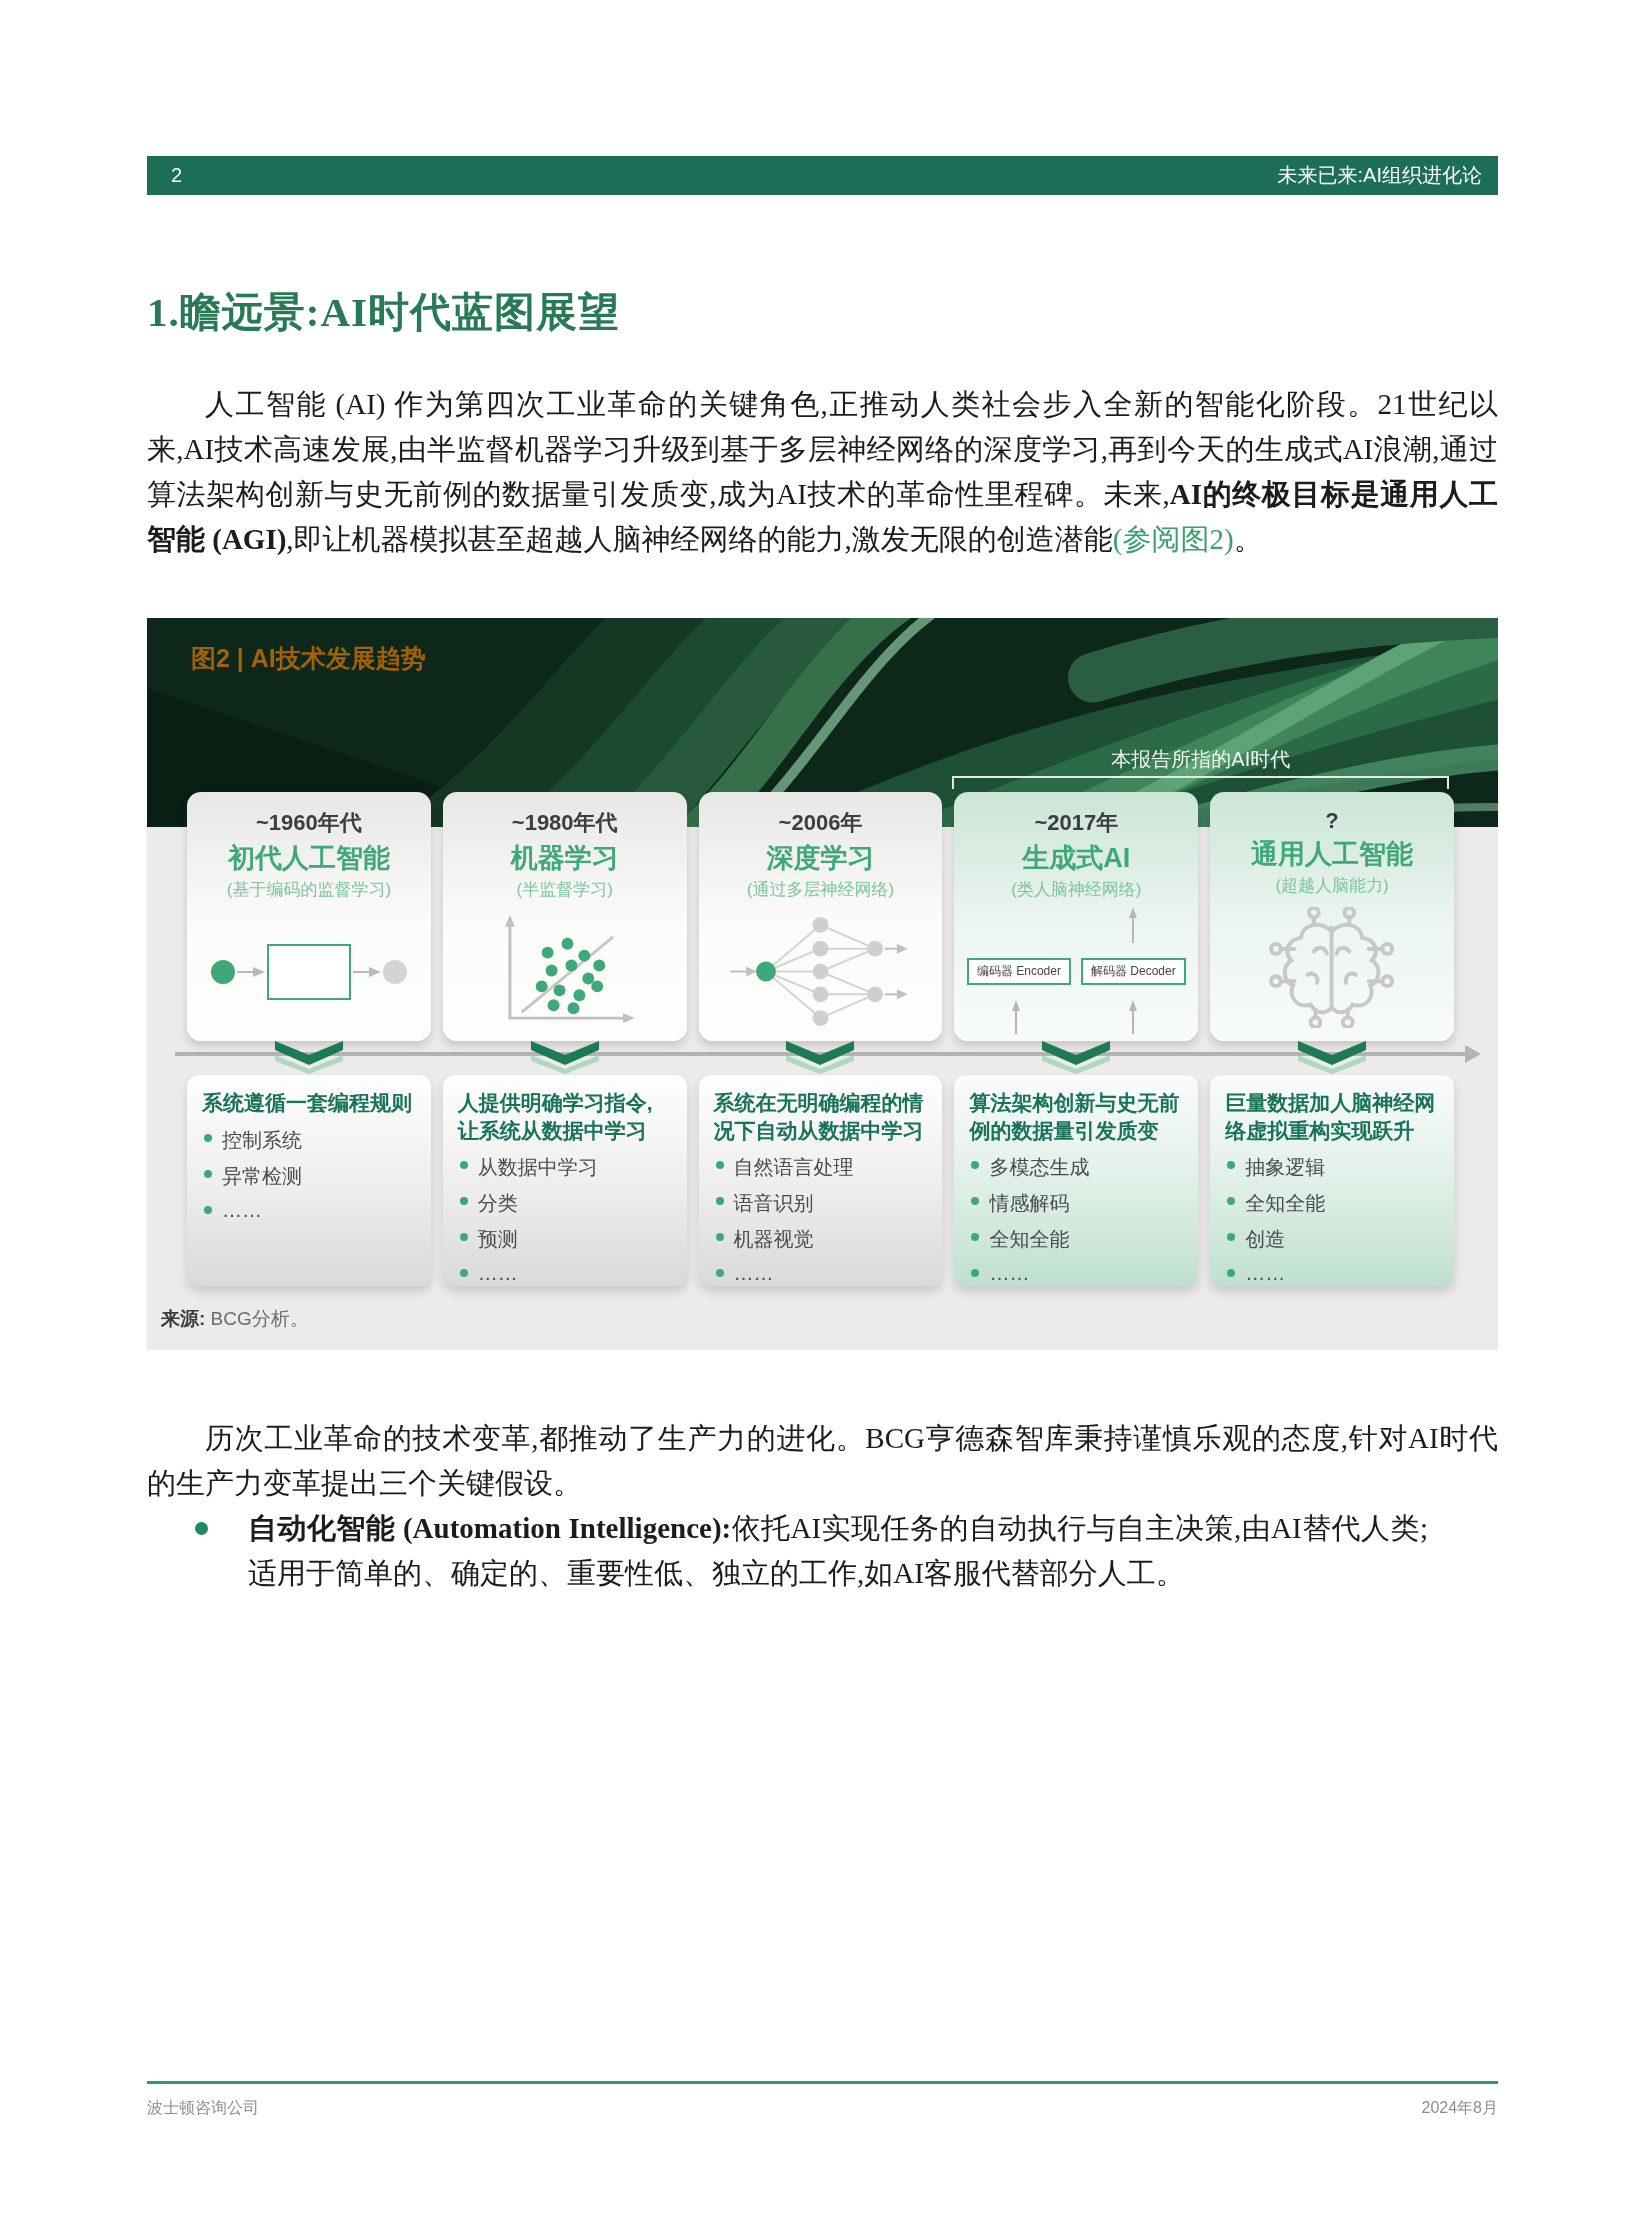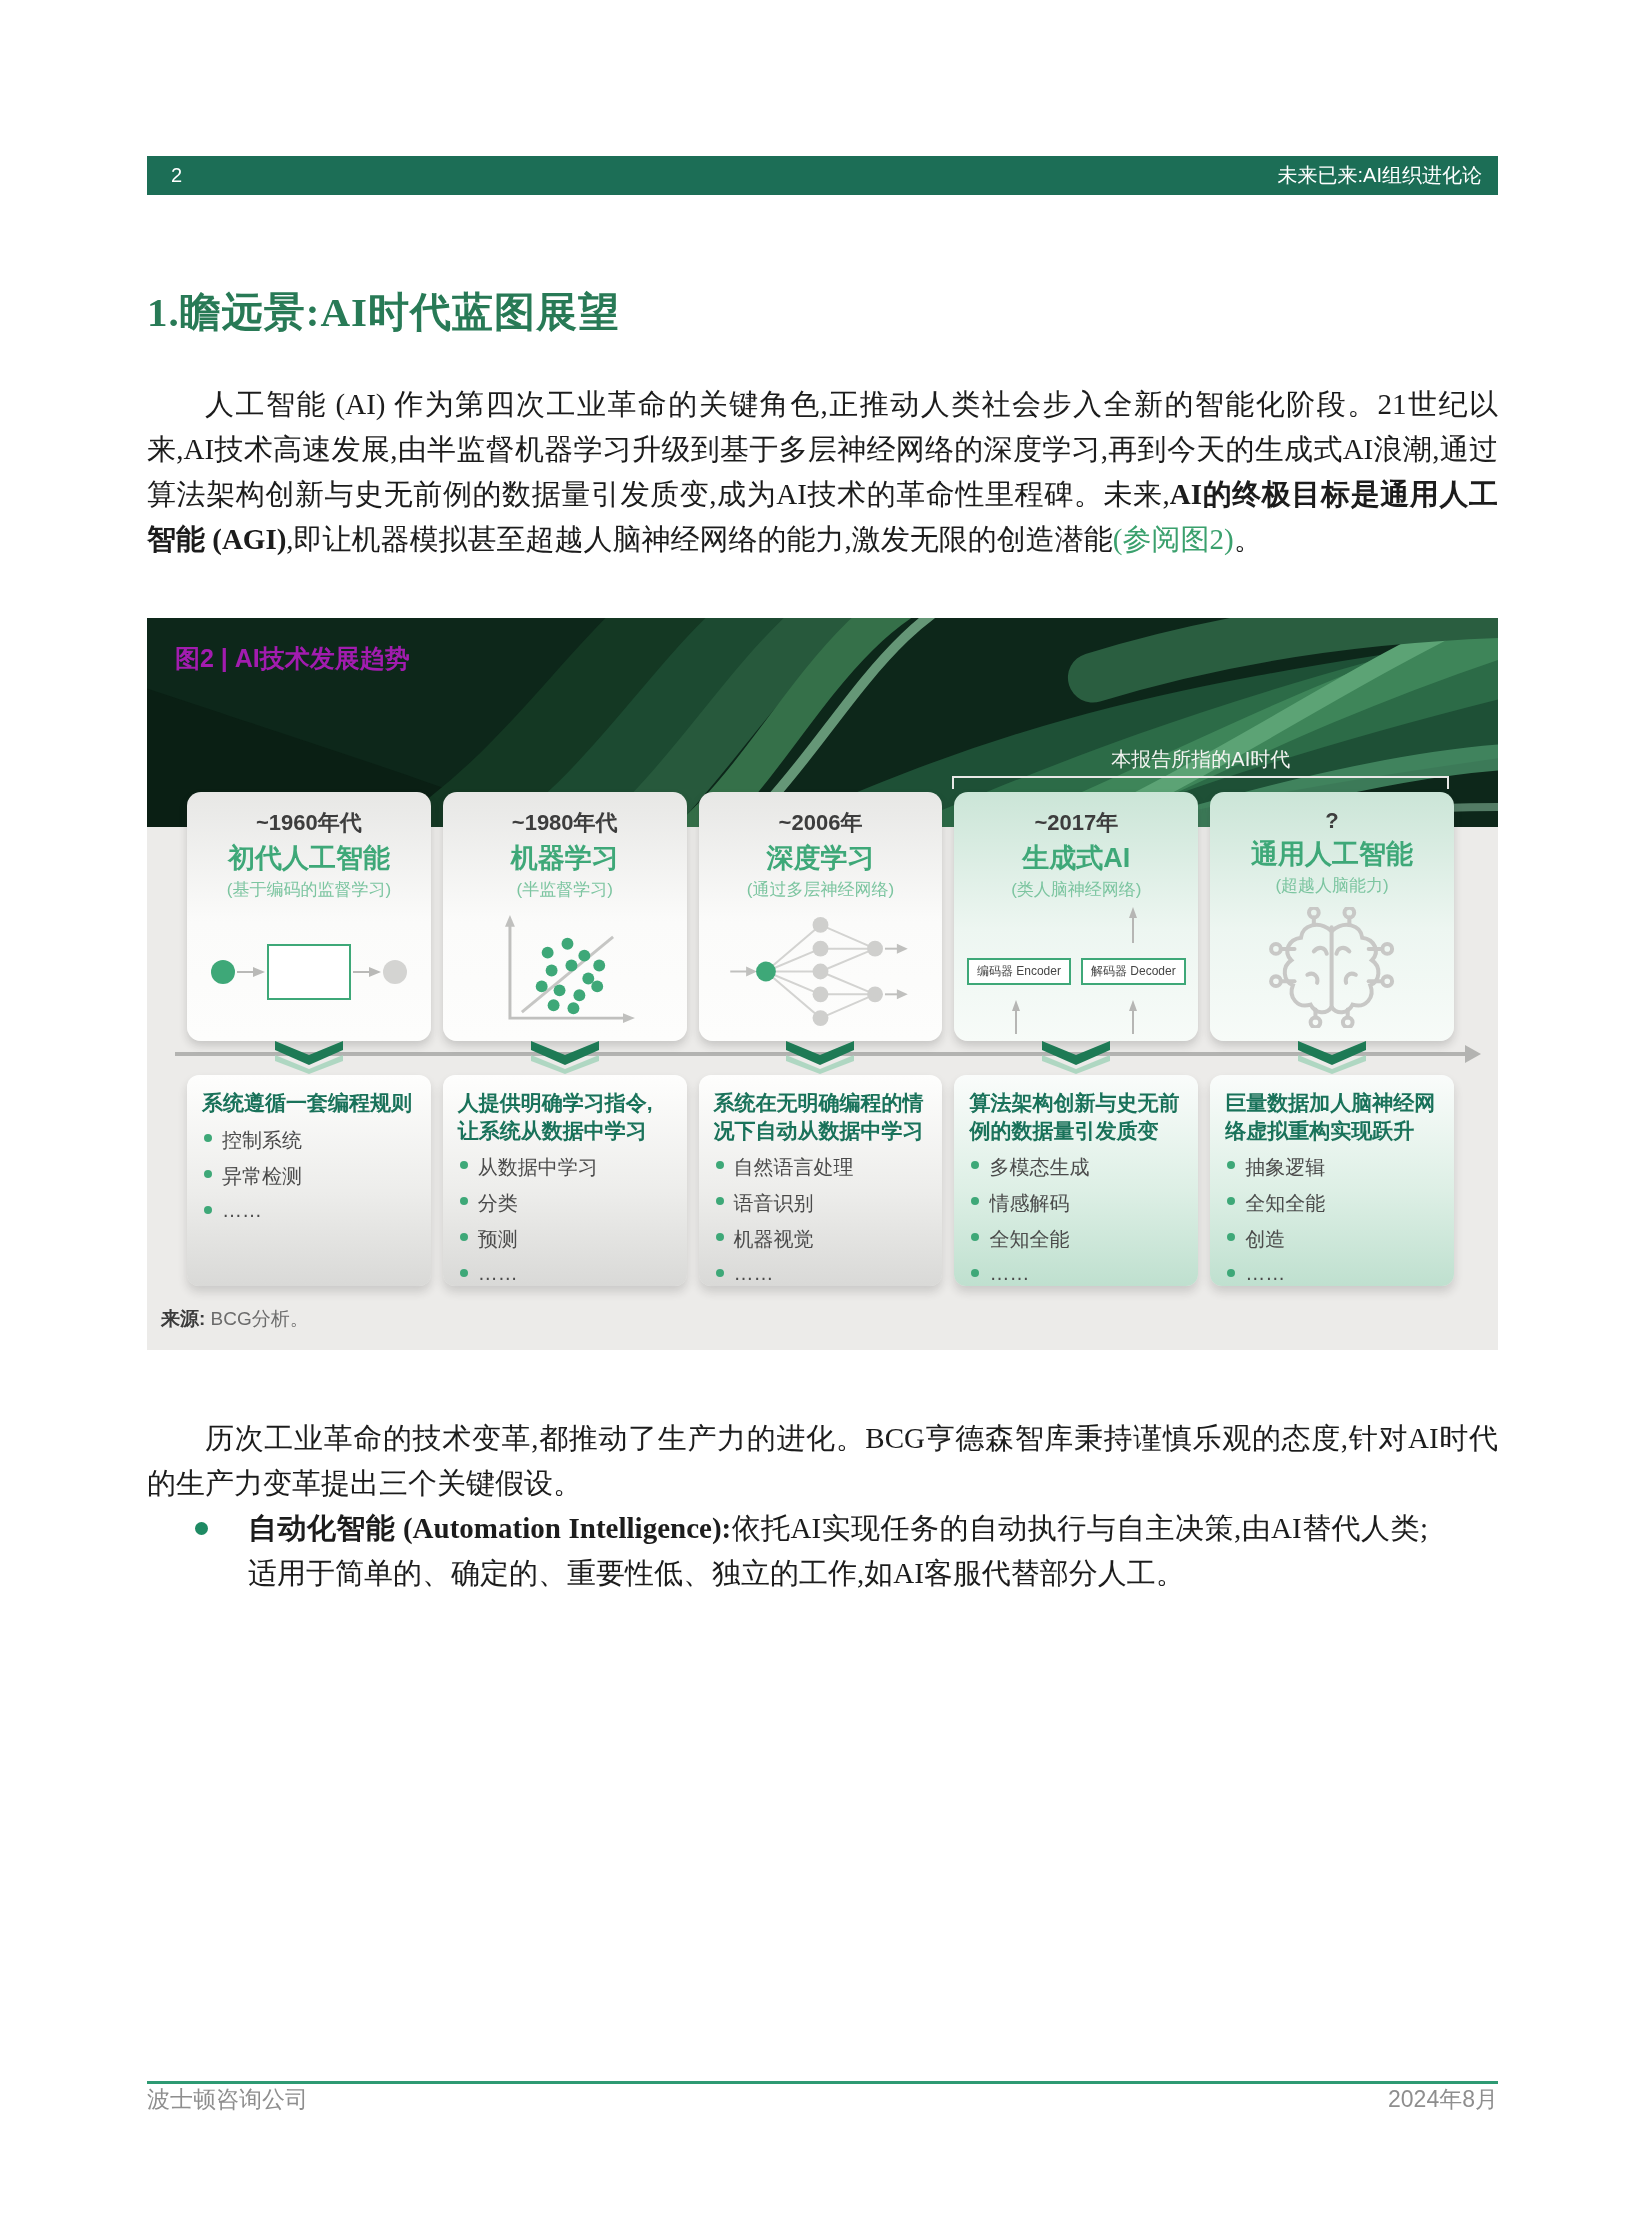--- a/index.html
+++ b/index.html
@@ -31,21 +31,21 @@
   .p-evol  { margin-top:66px; }
   .p-hyp   { margin-top:48px; }
   .green-link { color:#3AA06D; }
   b { font-weight:700; }
 
   
   .figure { margin-top:56px; background:#ECEBE9; padding-bottom:8px; }
   .fig-header { position:relative; height:209px; overflow:hidden; }
   .fig-header svg.swirl { position:absolute; inset:0; width:100%; height:100%; display:block; }
   .fig-title {
-    position:absolute; top:24px; left:28px; color:#a21caf; font-weight:700; font-size:25px;
+    position:absolute; top:24px; left:44px; color:#a16207; font-weight:700; font-size:25px;
     font-family:"Liberation Sans","DejaVu Sans",sans-serif; z-index:2;
   }
   .era-label {
     position:absolute; bottom:54px; left:59.6%; width:36.8%; text-align:center;
     color:#f4f4f2; font-size:20px; font-family:"Liberation Sans","DejaVu Sans",sans-serif; z-index:2;
   }
   .era-bracket {
     position:absolute; bottom:38px; left:59.6%; width:36.8%; height:13px;
     border-top:2px solid #e8e8e6; border-left:2px solid #e8e8e6; border-right:2px solid #e8e8e6; z-index:2;
   }
@@ -107,22 +107,22 @@
   .hyp-item {
     position:relative; padding-left:101px; font-size:29px; line-height:45px;
     text-align:justify; margin-bottom:62px;
   }
   .hyp-item .hdot { position:absolute; left:48px; top:16px; width:13px; height:13px; border-radius:50%; background:#1E8A63; }
 
   
   .page-footer { position:absolute; left:147px; right:148px; top:2081px; }
   .footer-divider { height:3px; background:#2E9A73; }
   .footer-row {
-    display:flex; justify-content:space-between; margin-top:0;
-    font-family:"Liberation Sans","DejaVu Sans",sans-serif; font-size:23px; color:#8E8E8E;
+    display:flex; justify-content:space-between; margin-top:14px;
+    font-family:"Liberation Sans","DejaVu Sans",sans-serif; font-size:16px; color:#8E8E8E;
   }
 </style>
 </head>
 <body>
 
 <div class="page">
   <div class="content">
 
     <div class="header-bar">
       <span>2</span>

